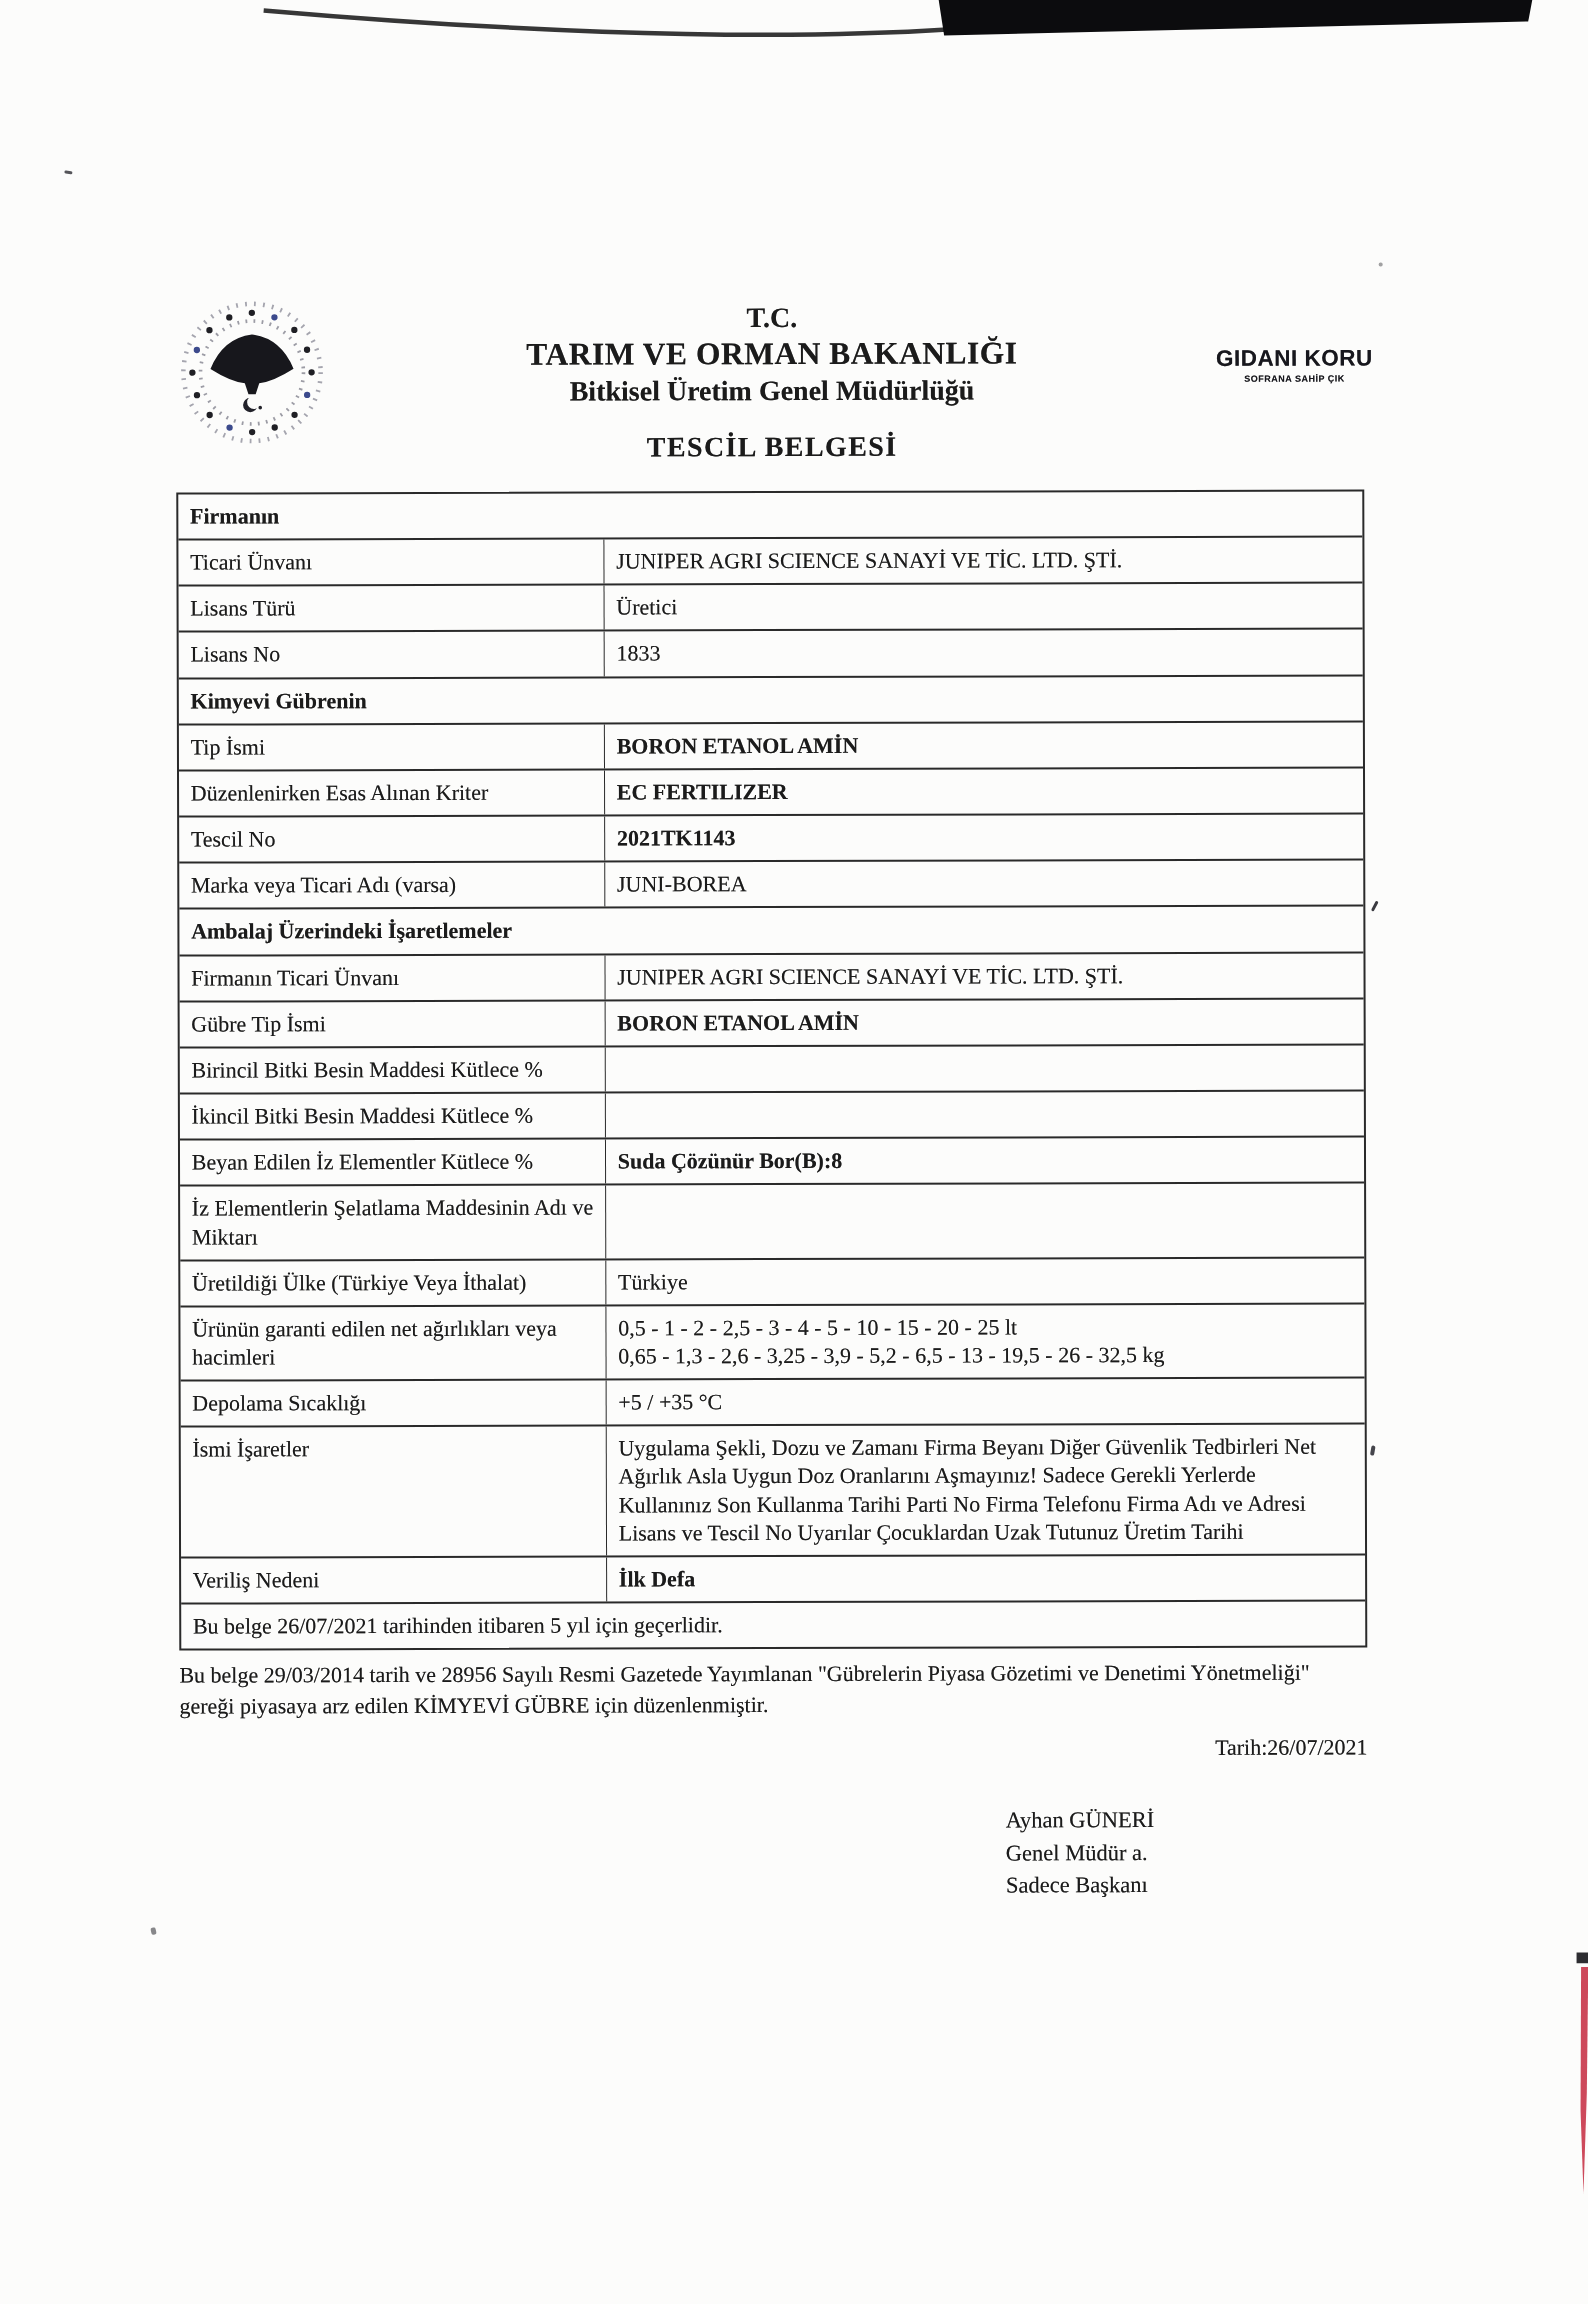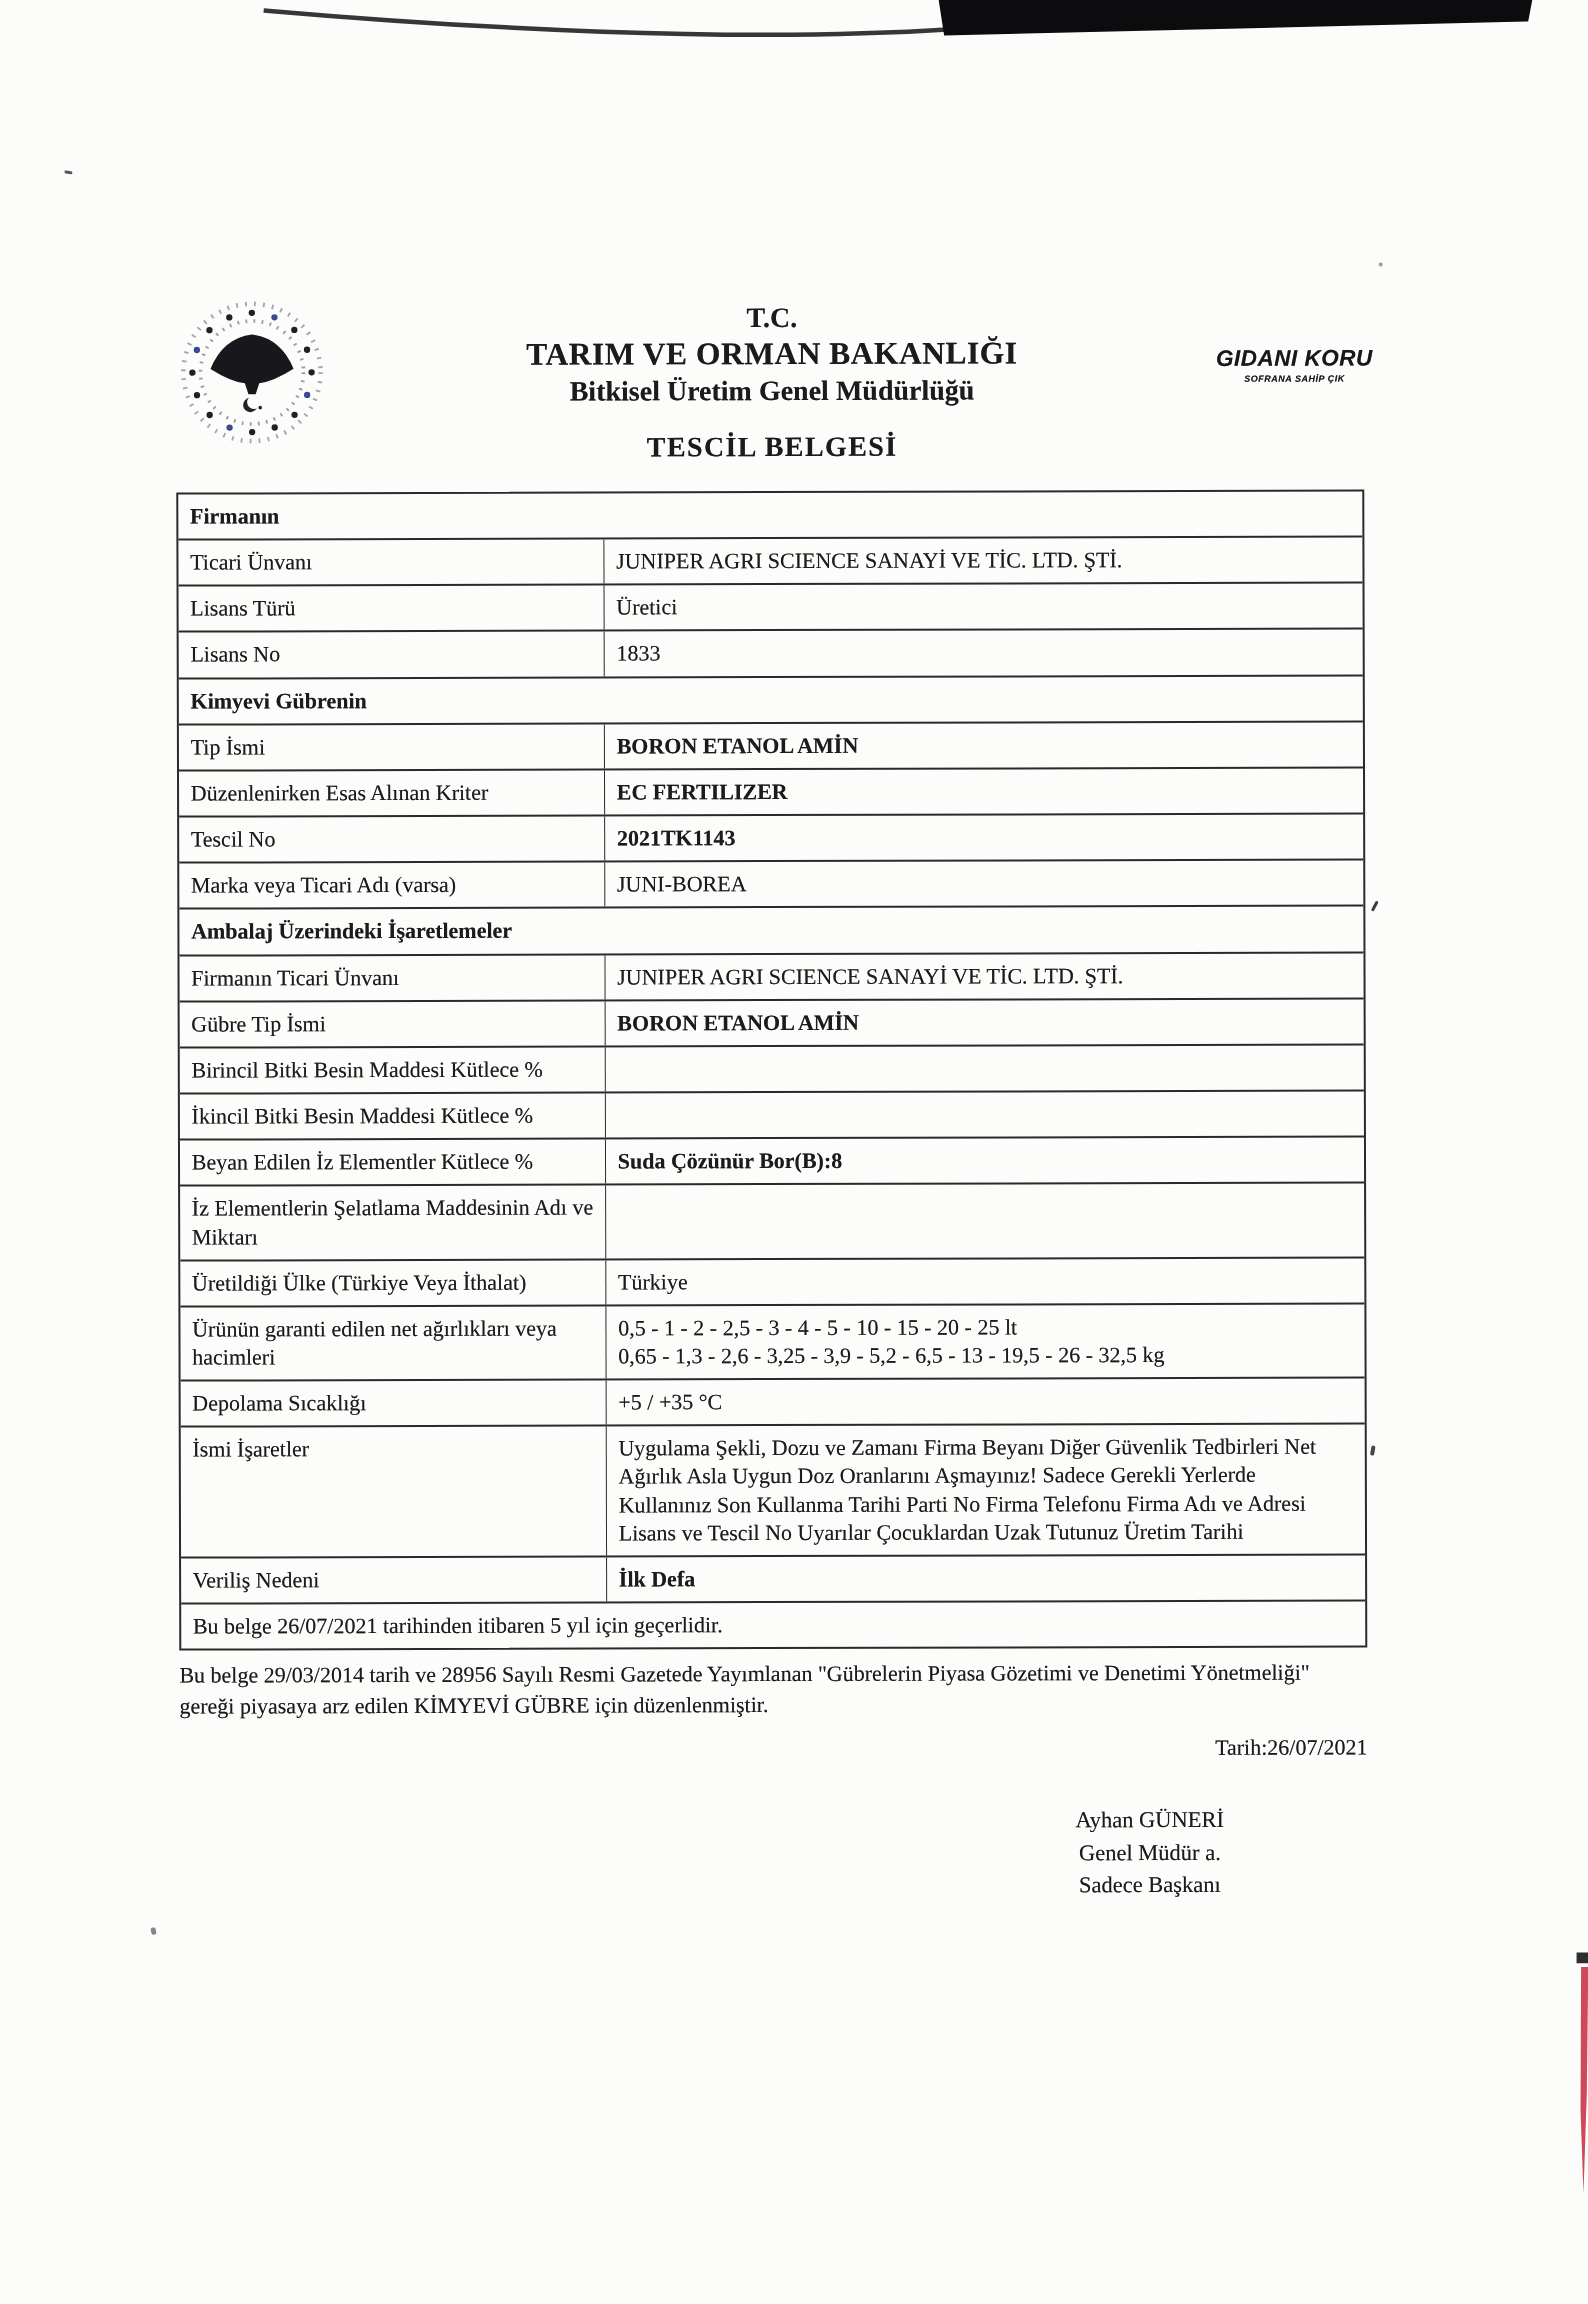--- a/index.html
+++ b/index.html
@@ -22,38 +22,38 @@
 
   
   .header-block{position:absolute;left:180px;top:302px;width:1188px;text-align:center;}
   .h-tc{font-size:28px;font-weight:bold;}
   .h-ministry{font-size:31.5px;font-weight:bold;letter-spacing:0.5px;margin-top:1.8px;}
   .h-dept{font-size:28px;font-weight:bold;margin-top:3.6px;}
   .h-title{font-size:28px;font-weight:bold;letter-spacing:1.4px;margin-top:24px;}
 
   
   .campaign{position:absolute;left:1204px;top:347px;width:185px;text-align:center;color:#17171d;
-            font-family:"Liberation Sans","DejaVu Sans",sans-serif;font-style:italic;}
+            font-family:"Liberation Sans","DejaVu Sans",sans-serif;}
   .campaign .t1{font-size:22.5px;font-weight:bold;letter-spacing:0.5px;}
   .campaign .t2{font-size:9px;font-weight:bold;letter-spacing:0.5px;margin-top:2px;}
 
   
   .doc-flow{position:absolute;left:178px;top:491px;width:1188px;}
   .cert-table{border:2.7px solid #2a2a2a;}
   .trow{display:grid;grid-template-columns:425px 1fr;border-top:2.7px solid #2a2a2a;}
   .trow:first-child{border-top:none;}
   .trow.section,.trow.fullrow{grid-template-columns:1fr;}
   .cell{padding:8px 11.7px;font-size:22px;line-height:1.28;}
   .cell.value{border-left:1.8px solid #2a2a2a;white-space:pre-line;}
   .trow.section .cell{font-weight:bold;}
   .bv{font-weight:bold;}
 
   .footnote{margin-top:10px;font-size:22px;line-height:1.38;}
   .date-line{margin-top:16px;text-align:right;font-size:22px;}
-  .signature{margin-top:43px;margin-left:826px;width:288px;text-align:center;
+  .signature{margin-top:43px;margin-left:826px;width:288px;text-align:left;
              font-size:22.5px;line-height:1.45;}
 
   
   .speck{position:absolute;background:#55555a;border-radius:1.8px;}
   .redstripe{position:absolute;left:1568px;top:1951px;width:21px;height:270px;}
 </style>
 </head>
 <body>
 
 <div class="content">

